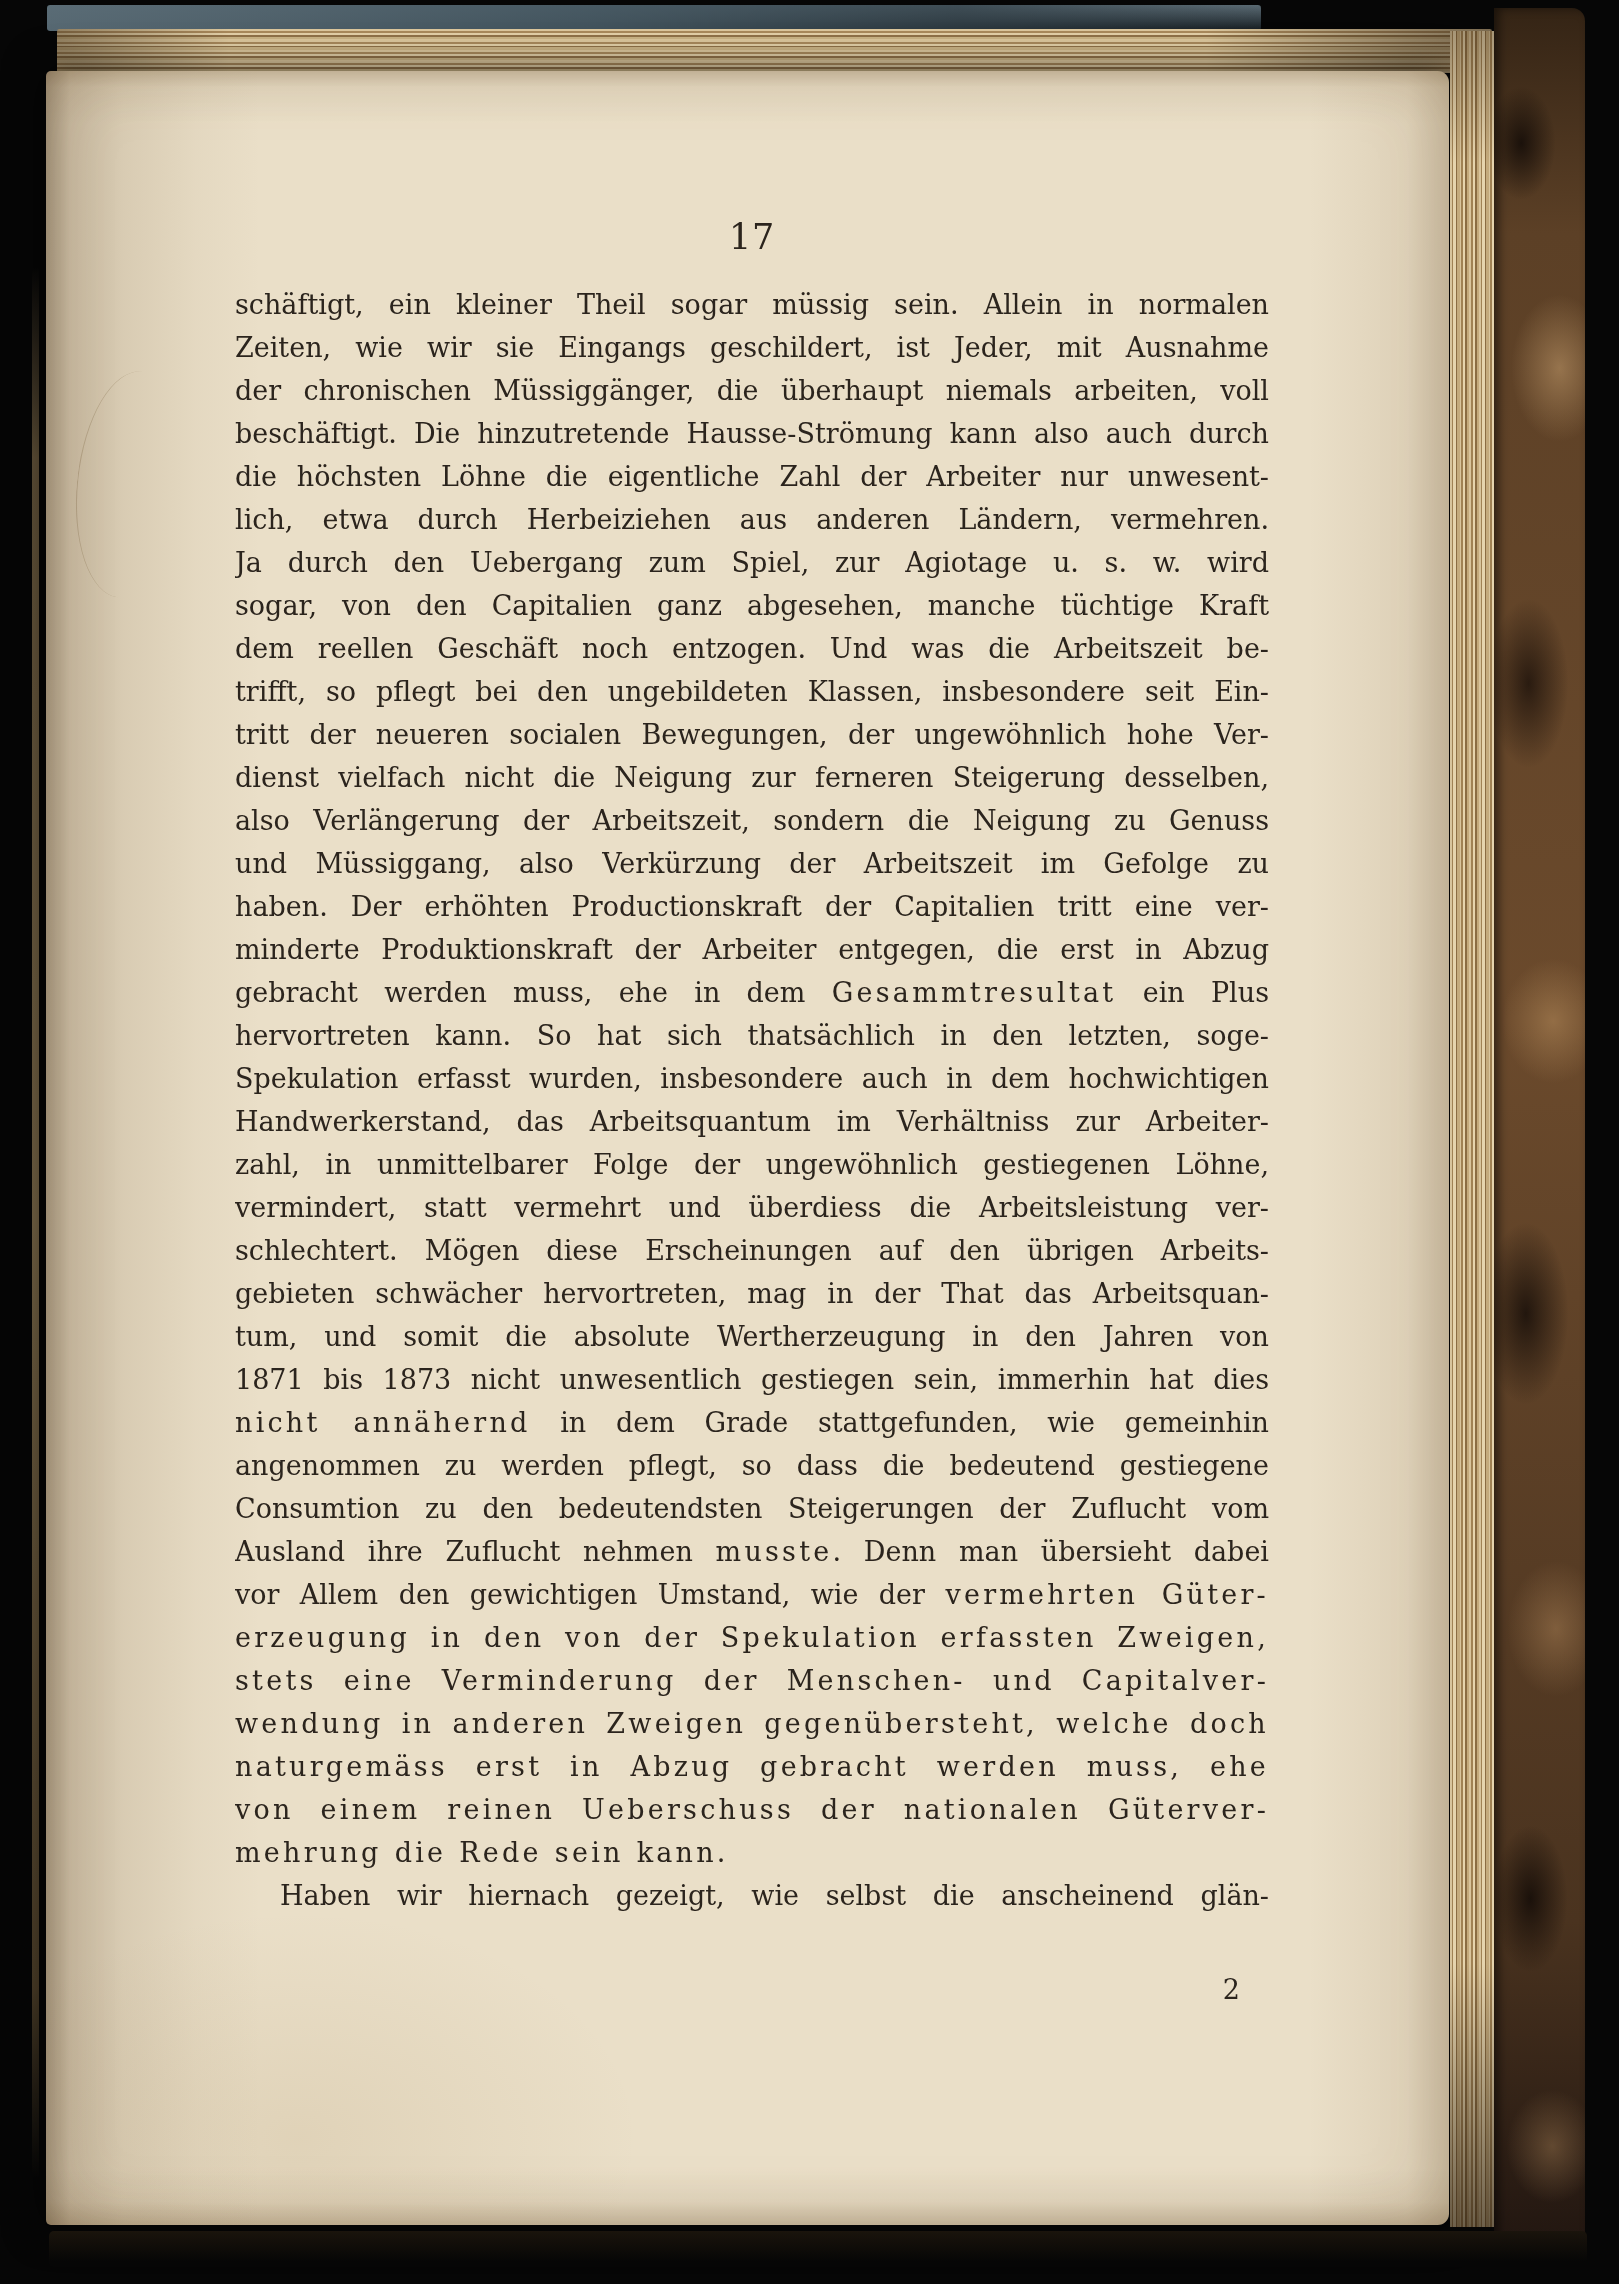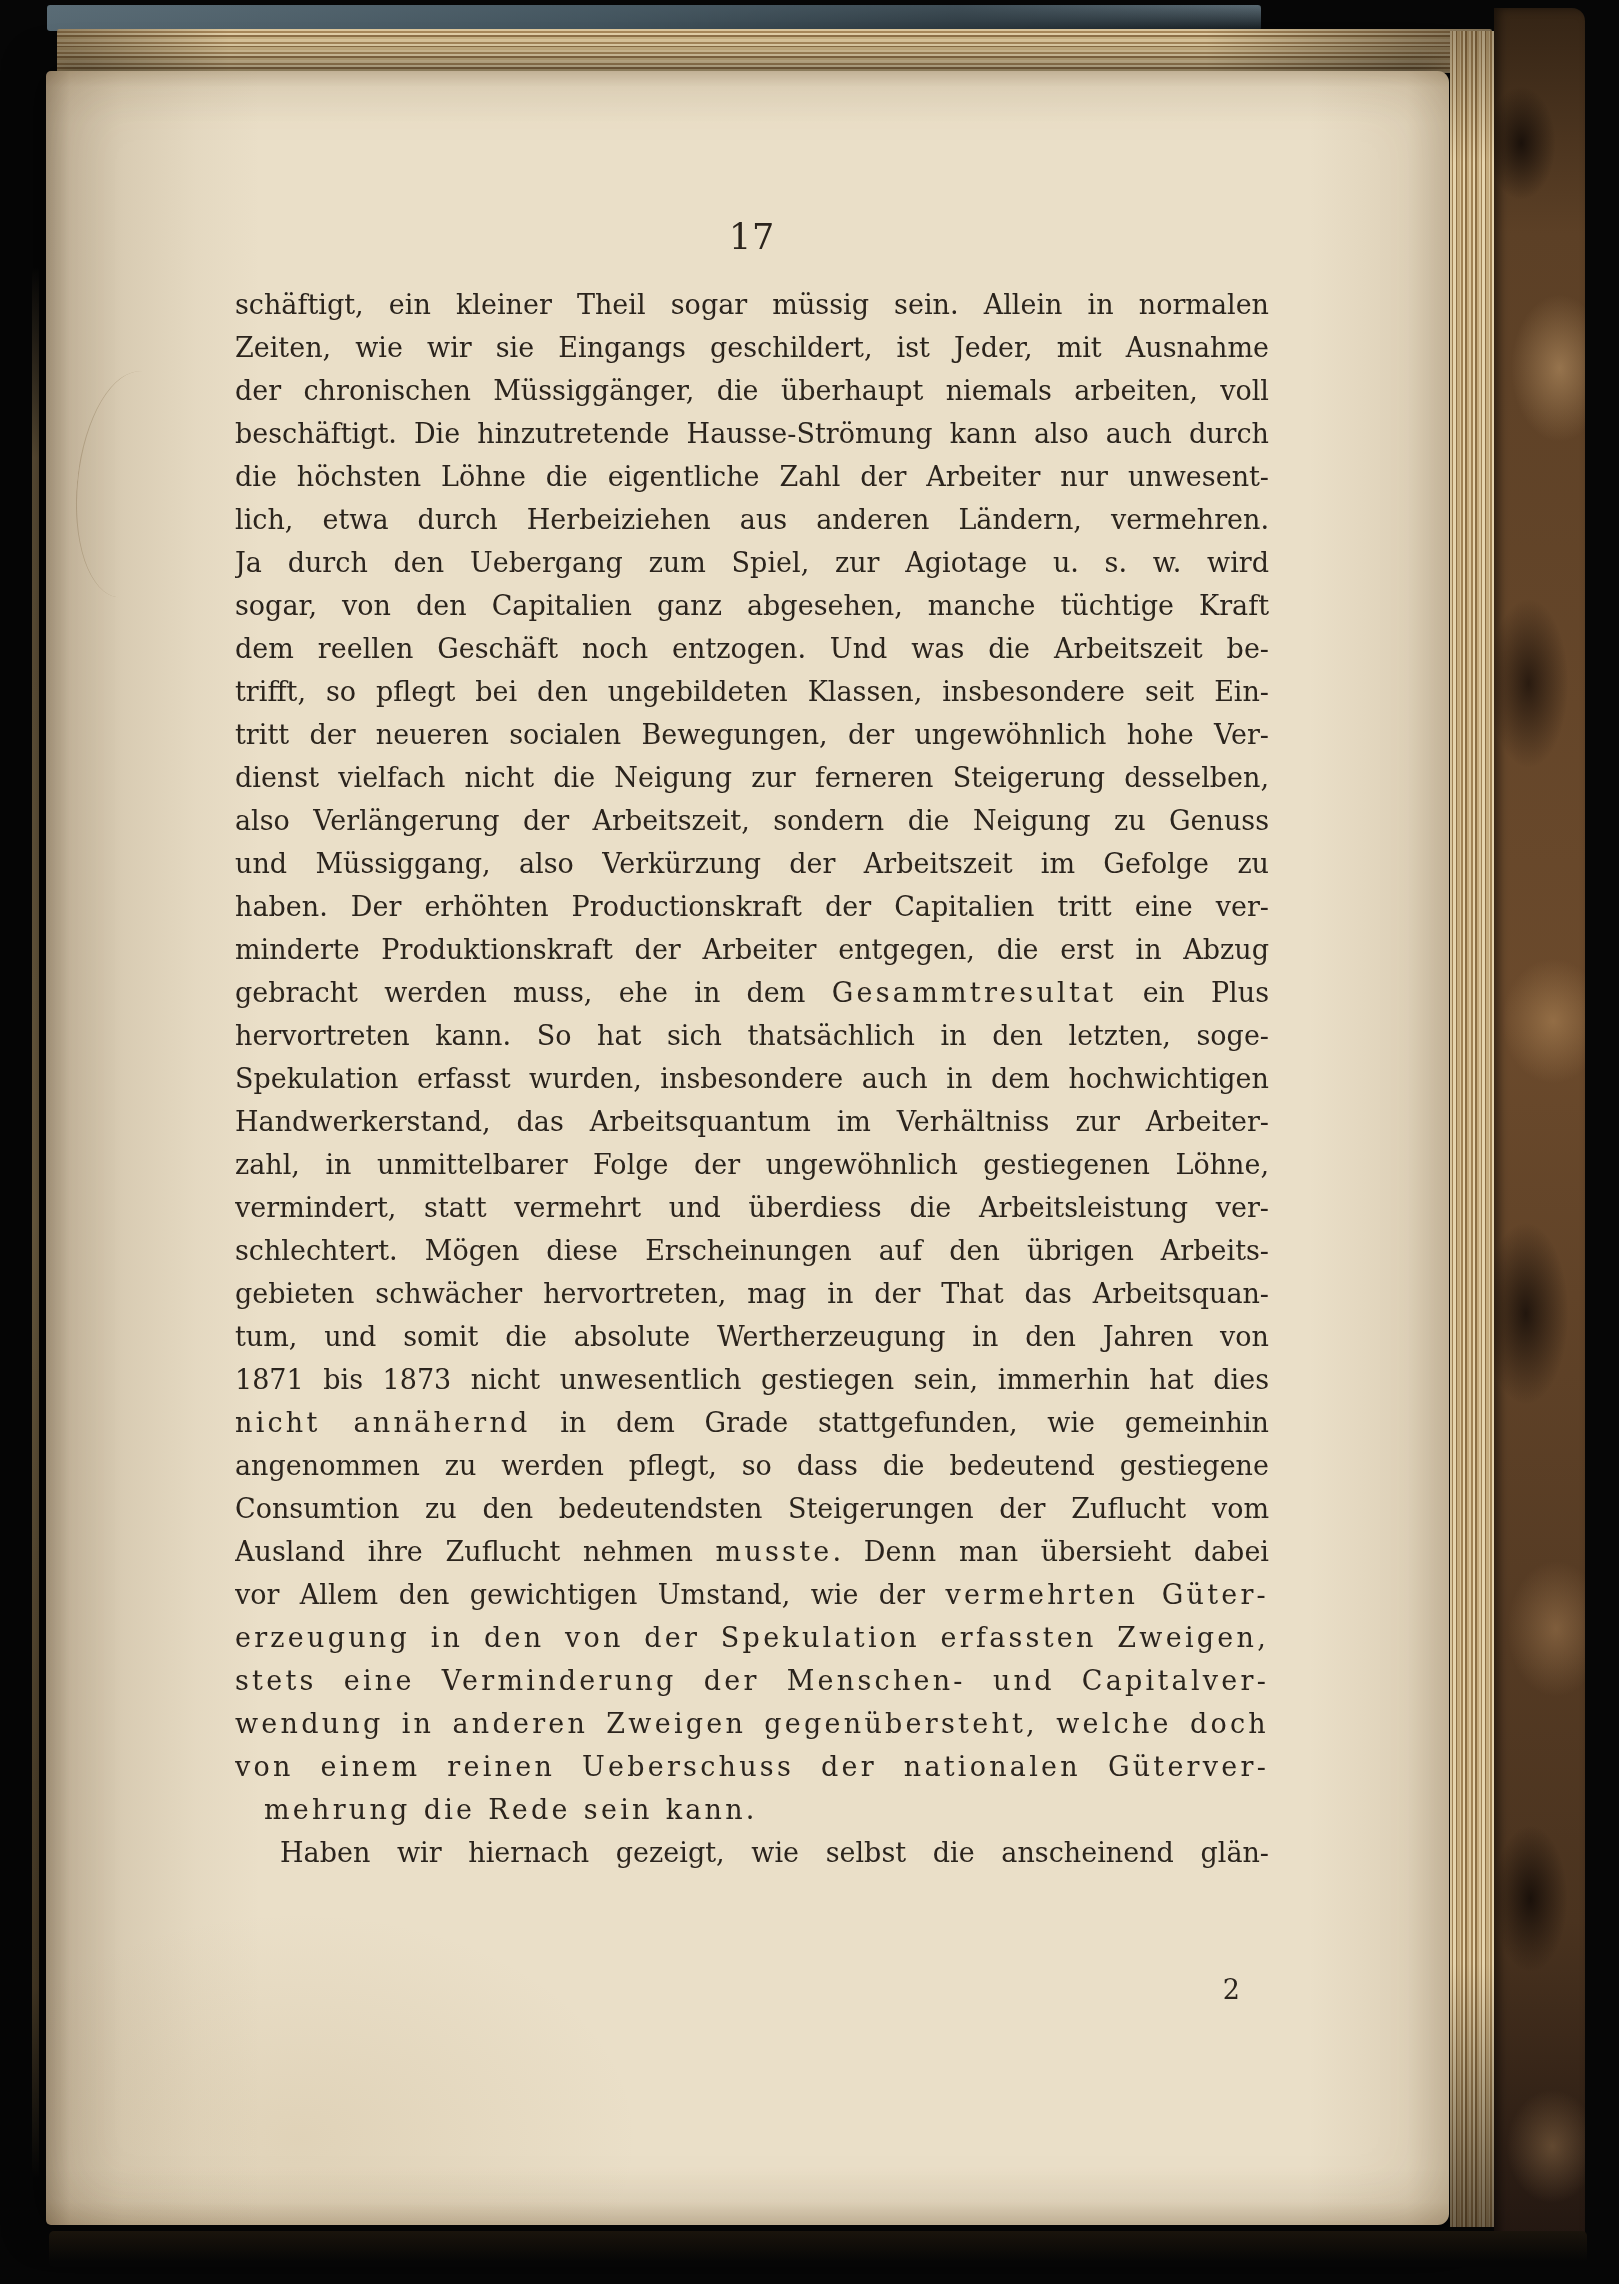--- a/index.html
+++ b/index.html
@@ -72,21 +72,21 @@
     -webkit-hyphens:none;hyphens:none;
   }
   .paragraph{margin:0;}
   .paragraph.indent .line:first-child{text-indent:45px;}
   .line{
     text-align:justify;
     text-align-last:justify;
     height:var(--lh);line-height:var(--lh);
     overflow:hidden;white-space:normal;
   }
-  .line.last{text-align-last:left;margin-left:29px;}
+  .line.last{text-align-last:left;}
   .spaced{letter-spacing:.12em;}
   .plain{letter-spacing:0;margin-top:8px;}
   .signature{
     position:absolute;left:189px;top:1903px;width:1034px;
     text-align:right;padding-right:29px;box-sizing:border-box;
     font-size:27px;
   }
 
   
   .fore-edge{
@@ -157,20 +157,21 @@
           <div class="line"><span class="plain">tum, und somit die absolute Wertherzeugung in den Jahren von</span></div>
           <div class="line"><span class="plain">1871 bis 1873 nicht unwesentlich gestiegen sein, immerhin hat dies</span></div>
           <div class="line"><span class="spaced">nicht annähernd</span><span class="plain"> in dem Grade stattgefunden, wie gemeinhin</span></div>
           <div class="line"><span class="plain">angenommen zu werden pflegt, so dass die bedeutend gestiegene</span></div>
           <div class="line"><span class="plain">Consumtion zu den bedeutendsten Steigerungen der Zuflucht vom</span></div>
           <div class="line"><span class="plain">Ausland ihre Zuflucht nehmen </span><span class="spaced">musste</span><span class="plain">. Denn man übersieht dabei</span></div>
           <div class="line"><span class="plain">vor Allem den gewichtigen Umstand, wie der </span><span class="spaced">vermehrten Güter-</span></div>
           <div class="line"><span class="spaced">erzeugung in den von der Spekulation erfassten Zweigen,</span></div>
           <div class="line"><span class="spaced">stets eine Verminderung der Menschen- und Capitalver-</span></div>
           <div class="line"><span class="spaced">wendung in anderen Zweigen gegenübersteht, welche doch</span></div>
+          <div class="line"><span class="spaced">naturgemäss erst in Abzug gebracht werden muss, ehe</span></div>
           <div class="line"><span class="spaced">von einem reinen Ueberschuss der nationalen Güterver-</span></div>
           <div class="line last"><span class="spaced">mehrung die Rede sein kann.</span></div>
         </div>
         <div class="paragraph indent">
           <div class="line"><span class="plain">Haben wir hiernach gezeigt, wie selbst die anscheinend glän-</span></div>
         </div>
       </div>
     <div class="signature">2</div>
   </div>
 

